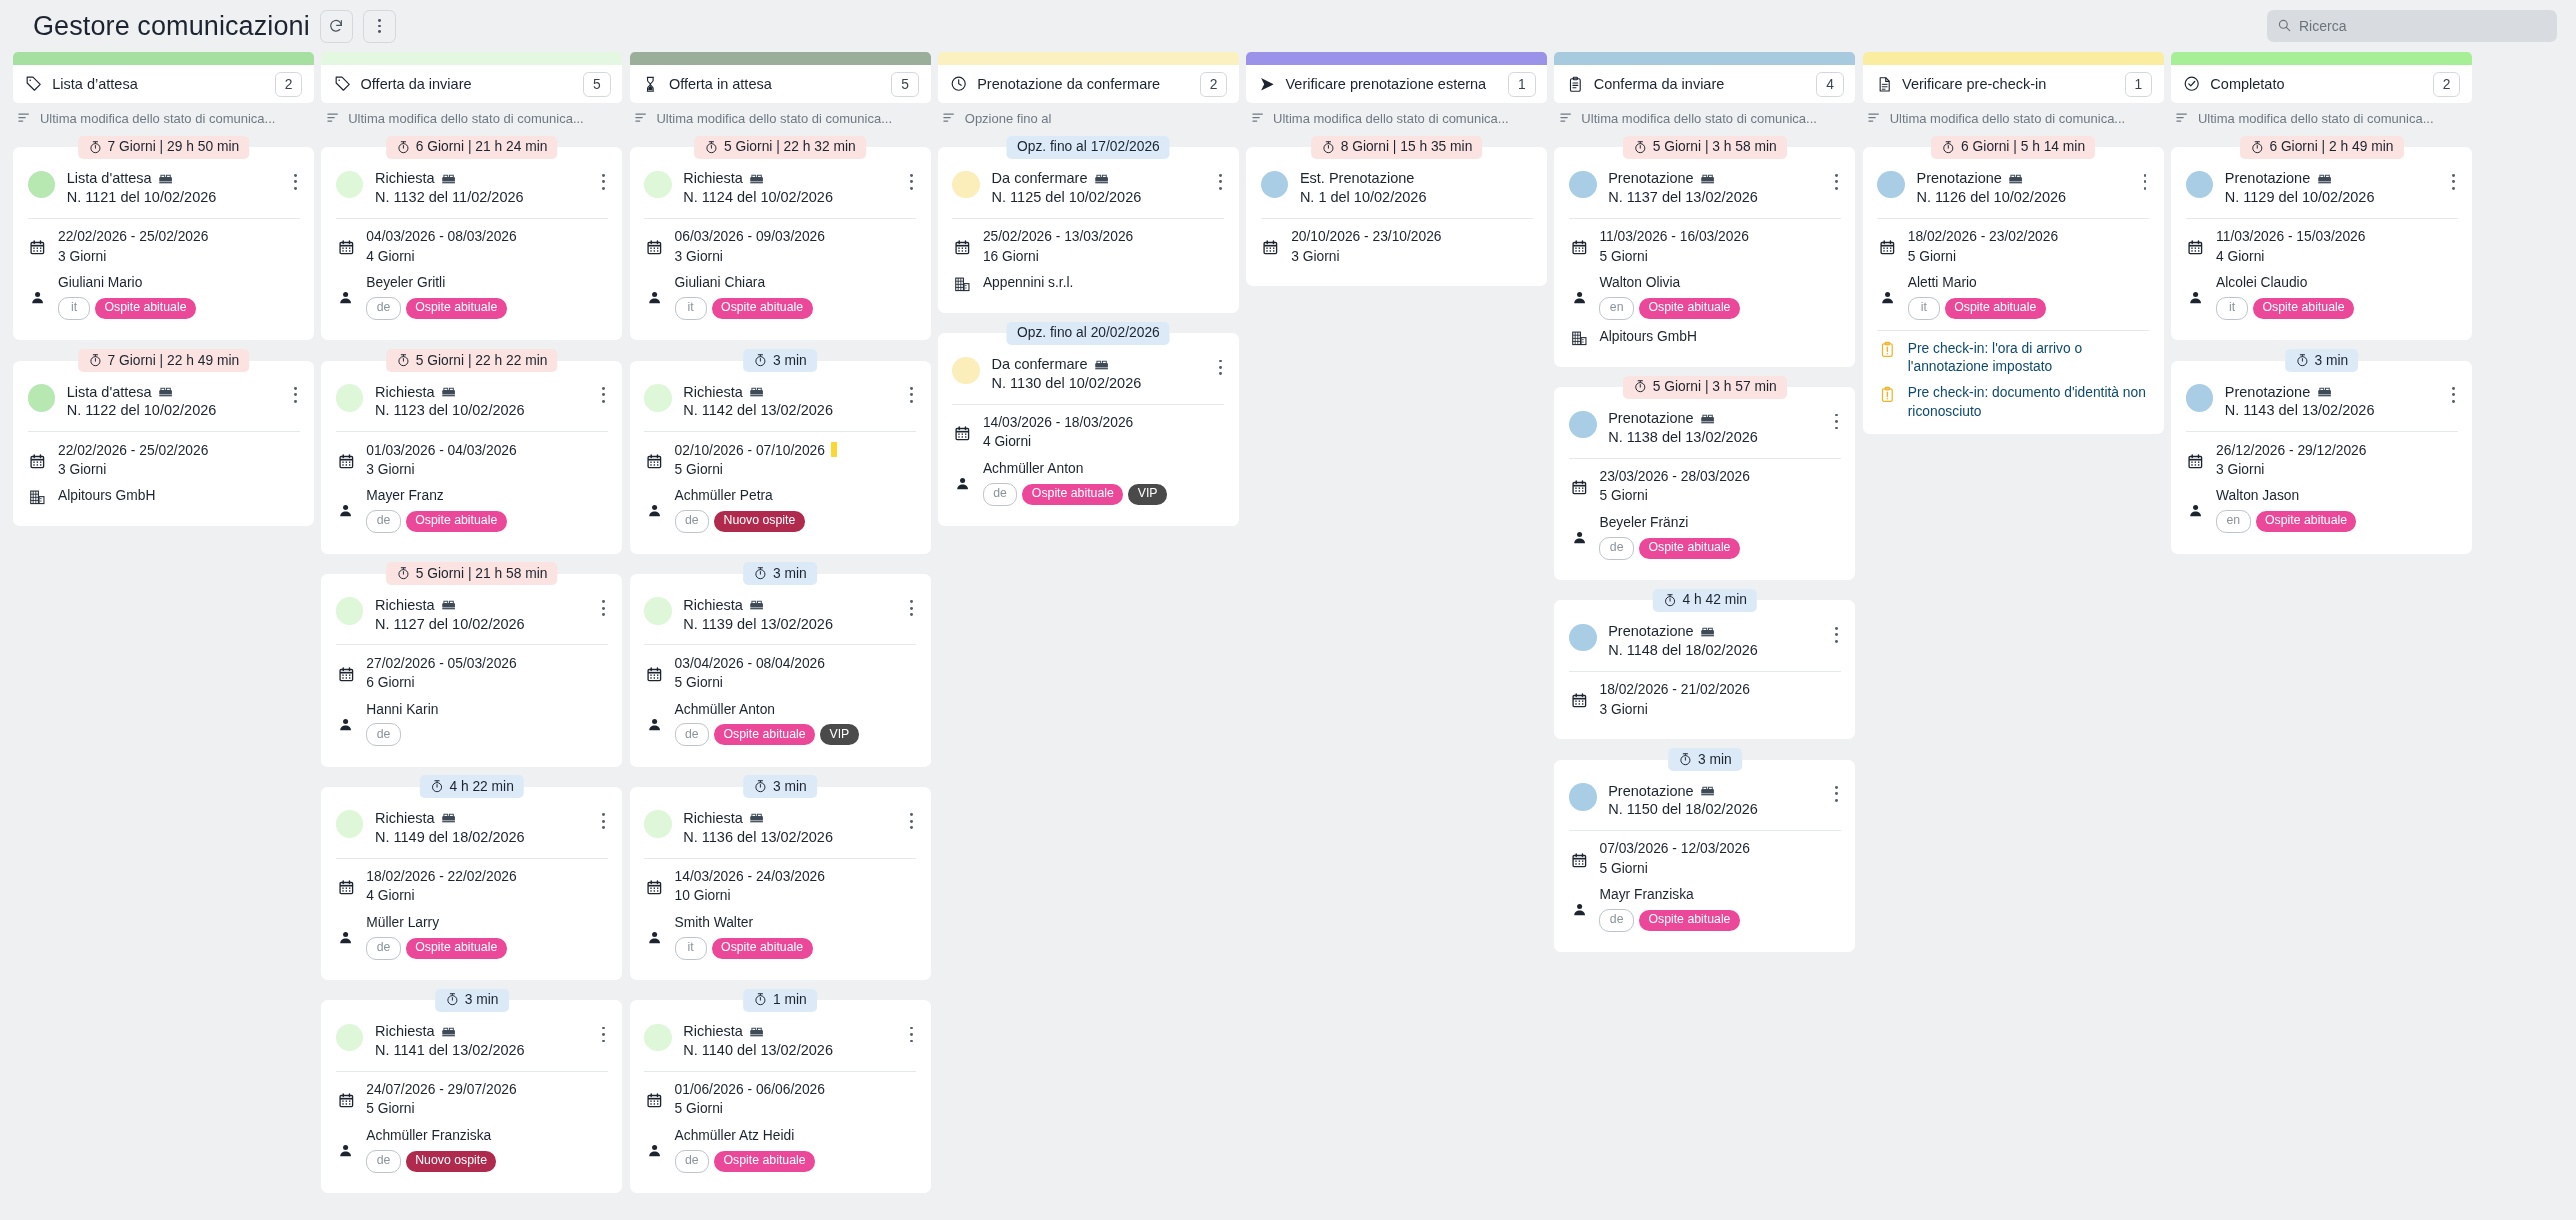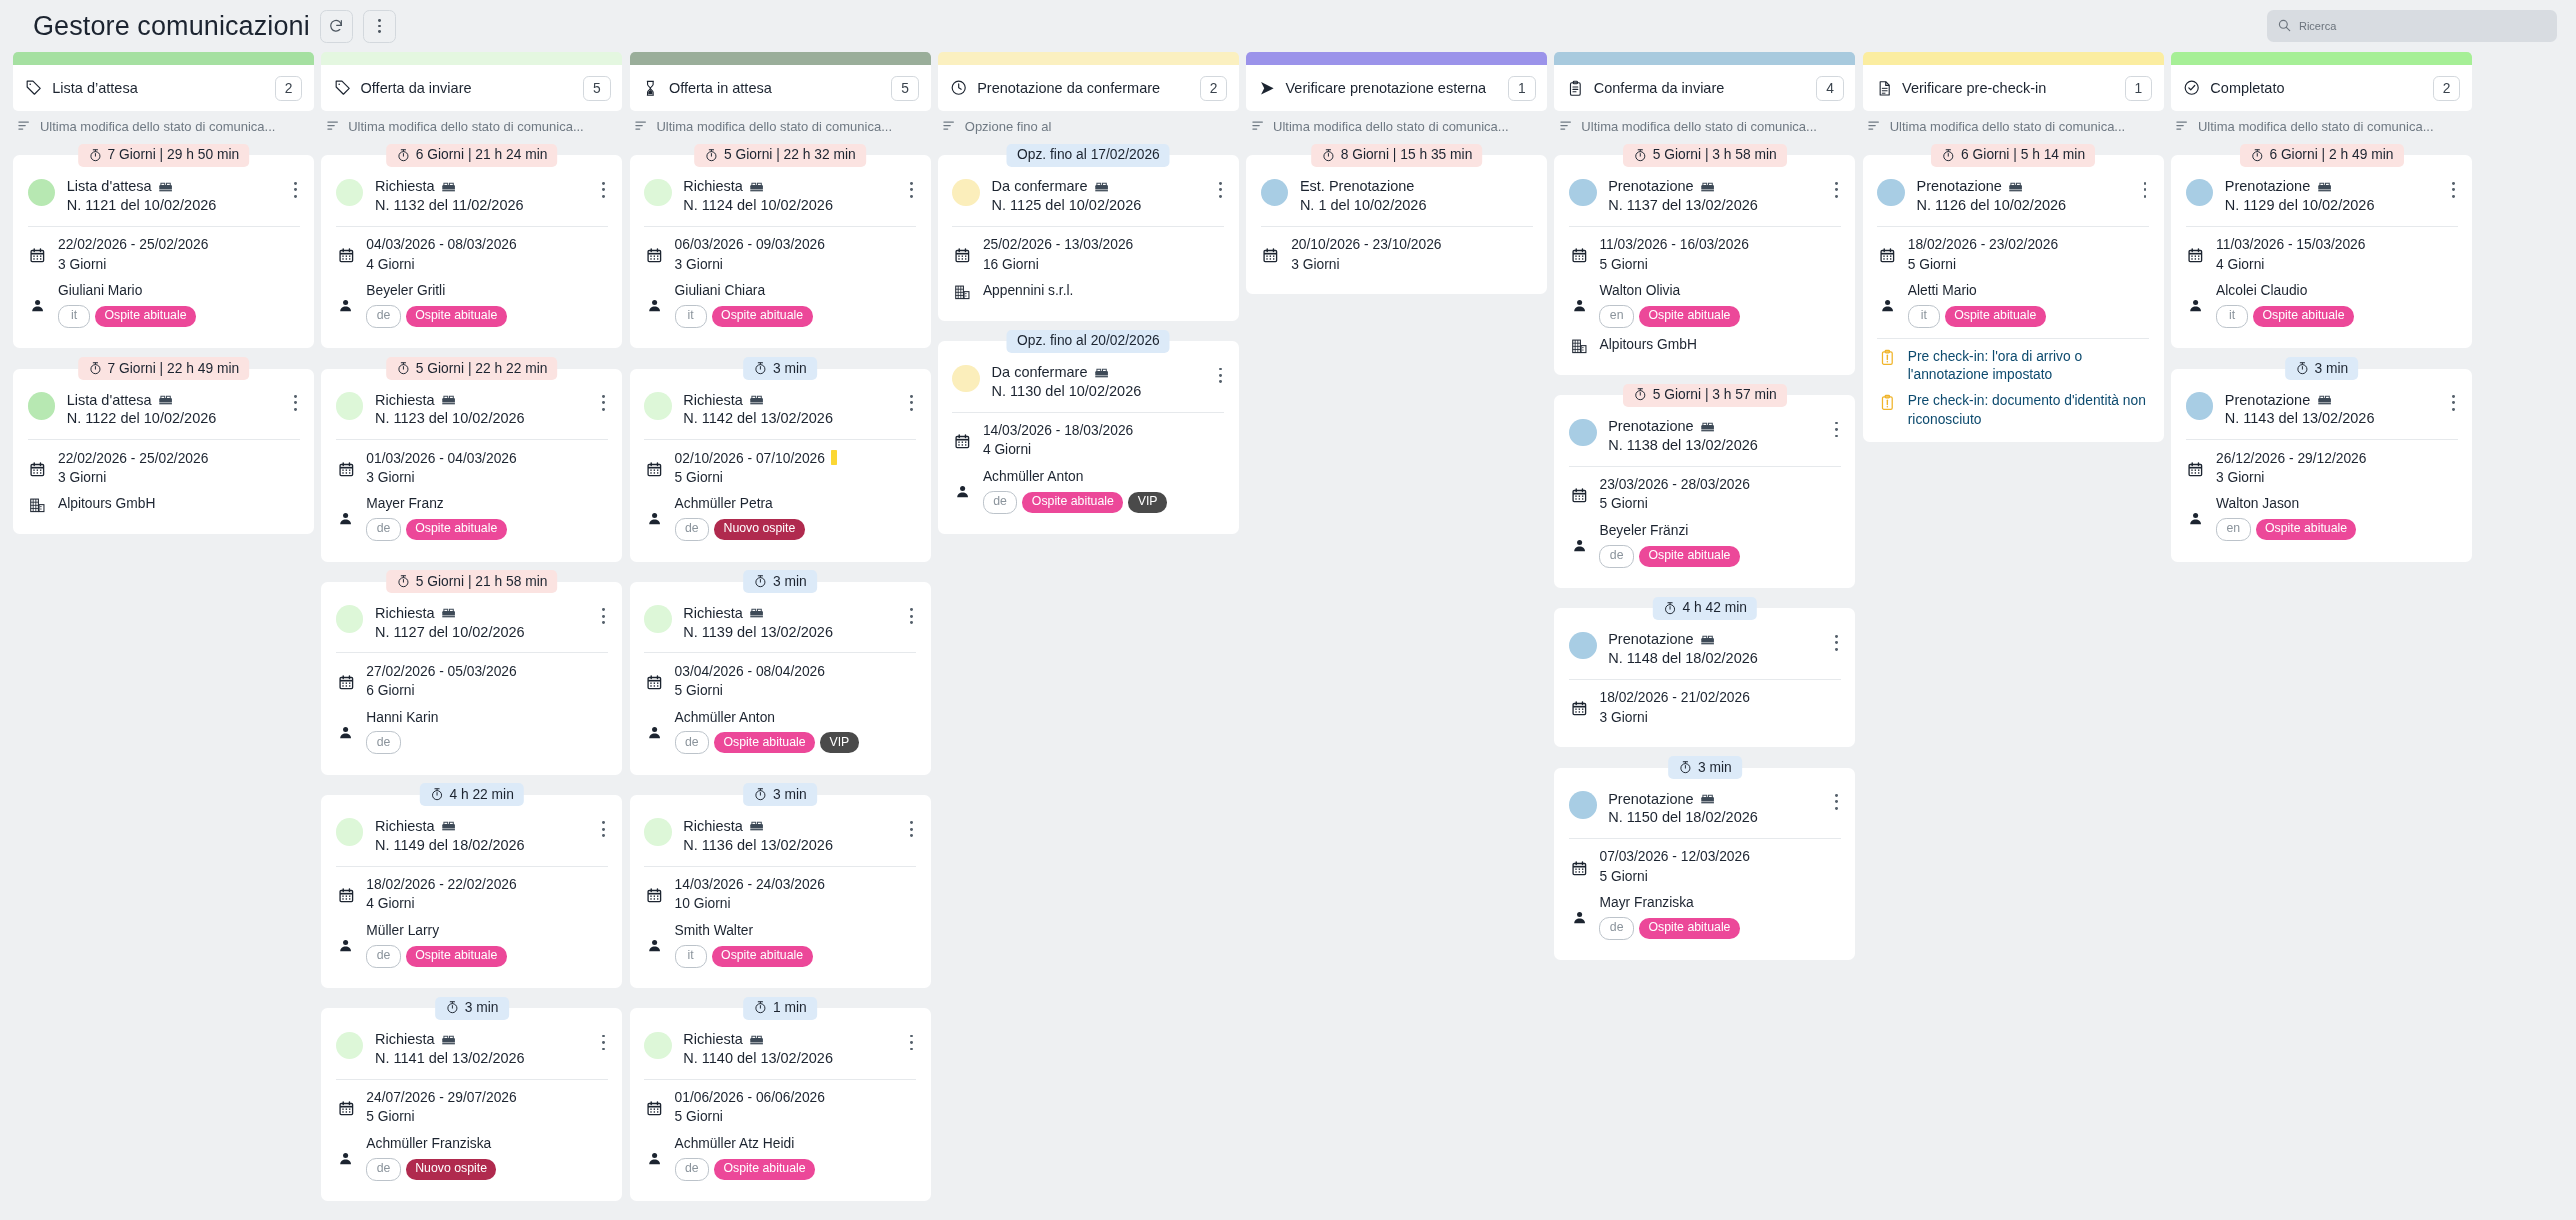--- a/index.html
+++ b/index.html
@@ -31,21 +31,21 @@
   .icon-btn svg { display: block; }
   .search-wrap {
     position: absolute; right: 19px; top: 10.2px;
     width: 290px; height: 32px;
     background: #d8dce1; border-radius: 6.5px;
     display: flex; align-items: center; padding: 0 10.2px;
   }
   .search-input {
     flex: 1; border: none; background: transparent; outline: none;
     font-family: "Liberation Sans", sans-serif;
-    font-size: 11px; color: #4c1d95; margin-left: 7.3px;
+    font-size: 14px; color: #4c1d95; margin-left: 7.3px;
   }
   .search-input::placeholder { color: #6b737c; }
   .kebab-dots { display: flex; flex-direction: column; gap: 2.9px; cursor: pointer; padding: 2.9px 4.4px; }
   .kebab-dots i { width: 2.9px; height: 2.9px; border-radius: 50%; background: #4c555f; display: block; }
 
   
   .board {
     display: flex;
     padding: 0 13px;
     gap: 7.3px;
@@ -55,21 +55,21 @@
   .column {
     width: 301px; flex: 0 0 301px;
     display: flex; flex-direction: column;
     height: 100%;
   }
   .col-accent {
     height: 16px; border-radius: 5.1px 5.1px 0 0;
   }
   .col-head {
     background: #fff; border-radius: 0 0 5.1px 5.1px;
-    height: 46px; margin-top: -2.9px;
+    height: 38px; margin-top: -2.9px;
     display: flex; align-items: center; padding: 0 11.6px;
     gap: 8.7px;
   }
   .col-head-icon { width: 19px; height: 19px; display: flex; align-items: center; justify-content: center; flex: 0 0 19px; }
   .col-title { font-size: 14.5px; color: #1c2430; flex: 1; white-space: nowrap; overflow: hidden; text-overflow: ellipsis; }
   .col-count {
     min-width: 27.6px; height: 25px; border: 0.7px solid #d3d8dd; border-radius: 5.8px;
     display: flex; align-items: center; justify-content: center;
     font-size: 13.8px; color: #3a434d; padding: 0 5.8px;
   }

